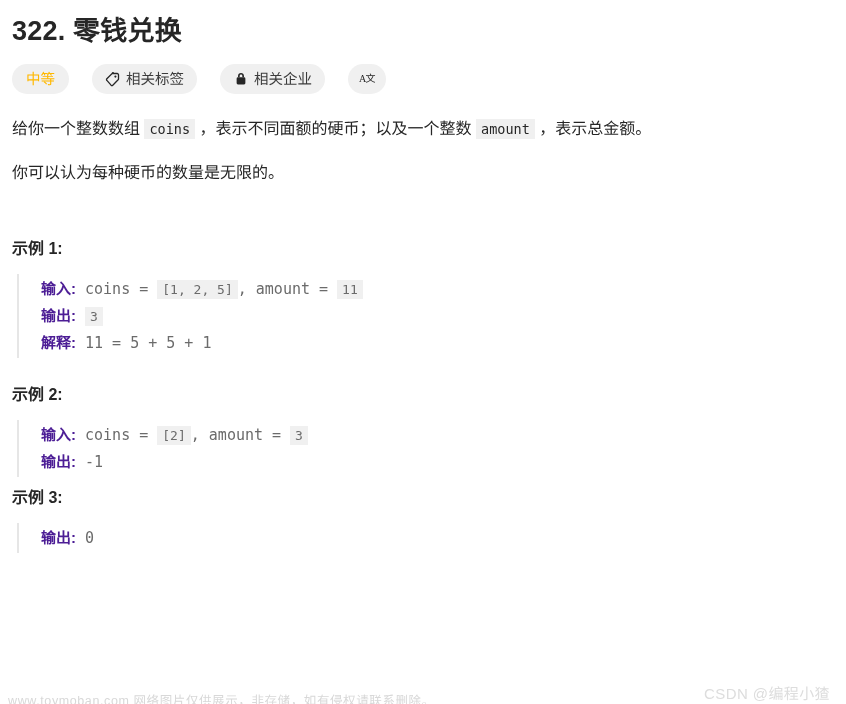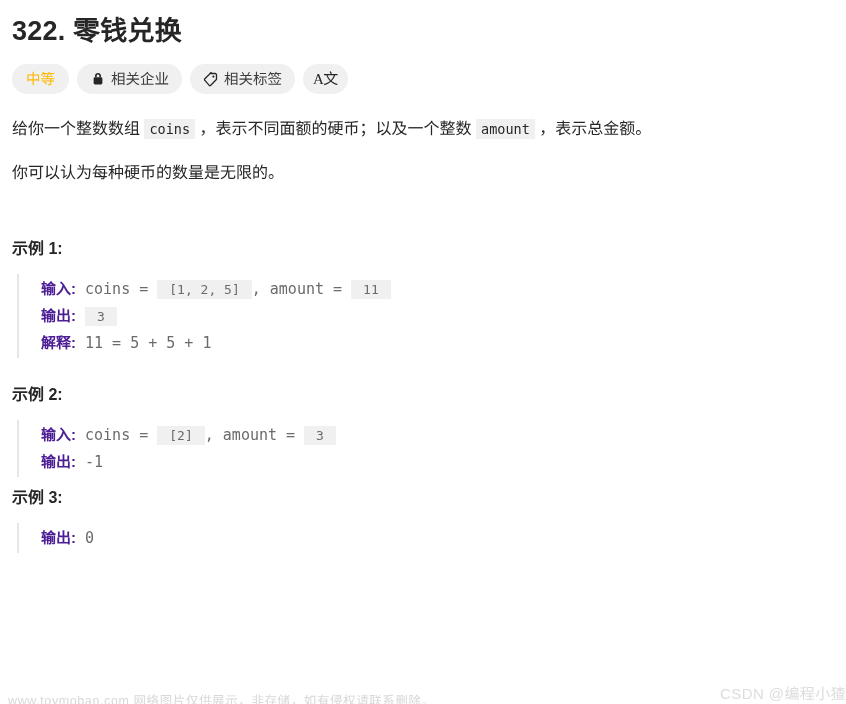--- a/index.html
+++ b/index.html
@@ -32,21 +32,21 @@
     color: #262626;
     letter-spacing: 0.2px;
     margin: 14px 0 0 4px;
     white-space: nowrap;
   }
 
   
   .badge-row {
     display: flex;
     align-items: flex-start;
-    gap: 8px;
+    gap: 23px;
     margin: 16px 0 0 4px;
   }
   .badge {
     display: inline-flex;
     align-items: center;
     gap: 6px;
     height: 30px;
     padding: 0 13px;
     border-radius: 16px;
     background: #f0f0f0;
@@ -71,21 +71,21 @@
     display: inline-flex;
     align-items: center;
     justify-content: center;
     width: 15px;
     height: 15px;
     flex: 0 0 auto;
     color: #262626;
   }
   .badge .ic svg { display: block; }
   .translate-glyph {
-    font-size: 15px;
+    font-size: 10px;
     line-height: 1;
     letter-spacing: -0.5px;
     color: #262626;
     font-family: "Liberation Serif", "DejaVu Serif", serif;
   }
 
   
   .desc {
     margin: 22px 0 0 4px;
     font-size: 16px;
@@ -133,78 +133,78 @@
   }
   .quote-line .lbl {
     font-family: "Liberation Sans", "DejaVu Sans", sans-serif;
     font-weight: 700;
     color: #4c1d95;
     font-size: 15px;
   }
   .quote-line code.inline {
     font-size: 13px;
     color: #6b6b6b;
-    padding: 2px 12px;
+    padding: 2px 5px;
   }
 
   
   .wm-left {
     position: absolute;
     left: 8px;
     bottom: 9px;
     font-size: 12.5px;
     line-height: 16px;
     color: #d8d8d8;
     letter-spacing: 0.6px;
     white-space: nowrap;
   }
   .wm-right {
     position: absolute;
-    right: 0;
+    right: 16px;
     bottom: 14px;
     font-size: 15px;
     line-height: 20px;
     color: #dddddd;
     white-space: nowrap;
     letter-spacing: 0.4px;
   }
 </style>
 </head>
 <body>
 
 <div class="page">
 
   <div class="title">322. 零钱兑换</div>
 
   <div class="badge-row">
 
     <span class="badge difficulty">
       <span>中等</span>
+    </span>
+
+    <span class="badge">
+      <span class="ic">
+        <svg viewBox="0 0 16 16" width="15" height="15" fill="none" stroke="currentColor" stroke-width="1.4">
+          <path d="M8.6 1.6H13a1.4 1.4 0 0 1 1.4 1.4v4.4a1.3 1.3 0 0 1-.4.95l-5.7 5.7a1.3 1.3 0 0 1-1.85 0L2.0 9.0a1.3 1.3 0 0 1 0-1.85l5.7-5.7a1.3 1.3 0 0 1 .9-.85z"></path>
+          <circle cx="11.1" cy="4.9" r="1.15" fill="currentColor" stroke="none"></circle>
+        </svg>
+      </span>
+      <span>相关标签</span>
     </span>
 
     <span class="badge">
       <span class="ic">
         <svg viewBox="0 0 16 16" width="14" height="14" fill="currentColor">
           <path d="M8 1.1c-2.0 0-3.4 1.45-3.4 3.35V6.1h1.9V4.45c0-.95.62-1.6 1.5-1.6s1.5.65 1.5 1.6V6.1h1.9V4.45C11.4 2.55 10.0 1.1 8 1.1z"></path>
           <rect x="3.0" y="6.1" width="10" height="8.1" rx="1.5"></rect>
         </svg>
       </span>
       <span>相关企业</span>
     </span>
 
-    <span class="badge">
-      <span class="ic">
-        <svg viewBox="0 0 16 16" width="15" height="15" fill="none" stroke="currentColor" stroke-width="1.4">
-          <path d="M8.6 1.6H13a1.4 1.4 0 0 1 1.4 1.4v4.4a1.3 1.3 0 0 1-.4.95l-5.7 5.7a1.3 1.3 0 0 1-1.85 0L2.0 9.0a1.3 1.3 0 0 1 0-1.85l5.7-5.7a1.3 1.3 0 0 1 .9-.85z"></path>
-          <circle cx="11.1" cy="4.9" r="1.15" fill="currentColor" stroke="none"></circle>
-        </svg>
-      </span>
-      <span>相关标签</span>
-    </span>
-
     <span class="badge icon-only">
       <span class="translate-glyph">A文</span>
     </span>
   </div>
 
   <p class="desc p1"><span>给你一个整数数组 </span><code class="inline">coins</code><span> ，表示不同面额的硬币；以及一个整数 </span><code class="inline">amount</code><span> ，表示总金额。</span></p>
 
 
   <p class="desc p3">你可以认为每种硬币的数量是无限的。</p>
 

